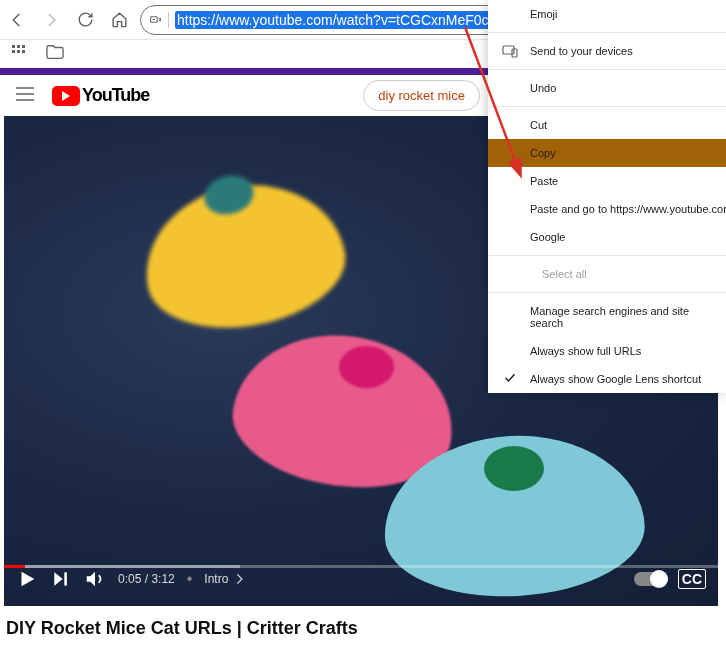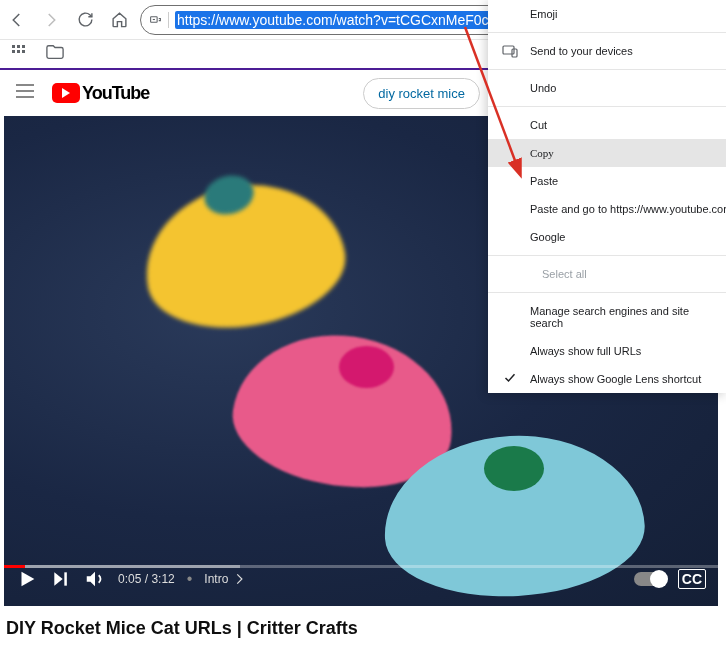--- a/index.html
+++ b/index.html
@@ -10,27 +10,27 @@
 .nav-icon { width: 18px; height: 18px; display: flex; align-items: center; justify-content: center; color: #5f6368; }
 .nav-icon.disabled { color: #bdbdbd; }
 .address-bar { flex: 1; height: 30px; border: 1px solid #707070; border-radius: 16px; display: flex; align-items: center; padding: 0 8px; gap: 6px; background: #fff; }
 .site-icon { width: 20px; height: 16px; display: flex; align-items: center; justify-content: center; color: #5f6368; font-size: 11px; border-right: 1px solid #ccc; padding-right: 6px; }
 .url-text { font-size: 14px; color: #fff; background: #1a73e8; padding: 1px 2px; border-radius: 2px; white-space: nowrap; overflow: hidden; }
 
 .toolbar-row { height: 28px; display: flex; align-items: center; padding: 0 12px; gap: 20px; }
 .grid-icon { width: 14px; height: 14px; }
 .folder-icon { width: 18px; height: 16px; }
 
-.yt-header { height: 48px; display: flex; align-items: center; padding: 0 16px; gap: 18px; border-top: 2px solid #4c1d95; }
+.yt-header { height: 48px; display: flex; align-items: center; padding: 0 16px; gap: 18px; border-top: 7px solid #4c1d95; }
 .hamburger { width: 18px; height: 14px; }
 .yt-logo { display: flex; align-items: center; gap: 2px; }
 .yt-play { width: 28px; height: 20px; background: #ff0000; border-radius: 5px; display: flex; align-items: center; justify-content: center; }
 .yt-play-tri { width: 0; height: 0; border-left: 8px solid #fff; border-top: 5px solid transparent; border-bottom: 5px solid transparent; }
 .yt-text { font-size: 18px; font-weight: bold; letter-spacing: -1px; color: #000; }
-.search-chip { margin-left: auto; margin-right: 230px; border: 1px solid #ccc; border-radius: 18px; padding: 7px 14px; font-size: 13px; background: #fff; color: #0369a1; }
+.search-chip { margin-left: auto; margin-right: 230px; border: 1px solid #ccc; border-radius: 18px; padding: 7px 14px; font-size: 13px; background: #fff; color: #c2410c; }
 
 .video-area { position: relative; width: 714px; height: 490px; margin-left: 4px; background: #1a2744; overflow: hidden; }
 .fabric-bg { position: absolute; inset: 0; background: radial-gradient(ellipse at 30% 40%, #2a3a5a 0%, #1a2744 50%, #141f36 100%); }
 .mouse { position: absolute; border-radius: 50% 50% 50% 50% / 60% 60% 40% 40%; }
 .mouse.yellow { width: 200px; height: 140px; left: 140px; top: 70px; background: #f4c430; transform: rotate(-10deg); filter: blur(2px); }
 .mouse.pink { width: 220px; height: 150px; left: 230px; top: 220px; background: #e85a8a; transform: rotate(8deg); filter: blur(1px); }
 .mouse.blue { width: 260px; height: 160px; left: 380px; top: 320px; background: #7fc8d8; transform: rotate(-3deg); }
 .ear { position: absolute; border-radius: 50%; }
 .ear.teal1 { width: 50px; height: 38px; left: 200px; top: 60px; background: #2a7a7a; transform: rotate(-15deg); filter: blur(2px); }
 .ear.pink1 { width: 55px; height: 42px; left: 335px; top: 230px; background: #d4186e; filter: blur(1px); }
@@ -46,21 +46,21 @@
 .chapter-link { font-size: 12px; color: #ddd; display: flex; align-items: flex-start; gap: 4px; }
 .spacer { flex: 1; }
 .toggle-pill { width: 32px; height: 14px; background: #888; border-radius: 8px; position: relative; }
 .toggle-knob { position: absolute; right: -2px; top: -2px; width: 18px; height: 18px; background: #fff; border-radius: 50%; }
 .cc-badge { border: 1px solid #fff; font-size: 14px; padding: 1px 3px; border-radius: 2px; font-weight: bold; }
 
 .video-title { font-size: 18px; font-weight: bold; padding: 12px 6px; color: #0f0f0f; }
 
 .context-menu { position: absolute; top: 0; right: 0; width: 238px; background: #fff; box-shadow: -2px 2px 10px rgba(0,0,0,0.2); font-size: 11px; color: #202124; z-index: 100; }
 .menu-item { padding: 8px 16px 8px 42px; position: relative; cursor: default; }
-.menu-item.hover { background: #e5e5e5; font-family: Liberation Serif, serif; }
+.menu-item.hover { background: #a16207; }
 .menu-sep { height: 1px; background: #e5e5e5; margin: 4px 0; }
 .menu-icon { position: absolute; left: 14px; top: 50%; transform: translateY(-50%); width: 16px; height: 16px; display: flex; align-items: center; justify-content: center; }
 .check-icon { position: absolute; left: 16px; top: 50%; transform: translateY(-50%); }
 .menu-item.disabled { color: #9aa0a6; margin-left: 12px; }
 
 .arrow-svg { position: absolute; top: 22px; left: 460px; z-index: 200; pointer-events: none; }
 </style>
 </head>
 <body>
 

